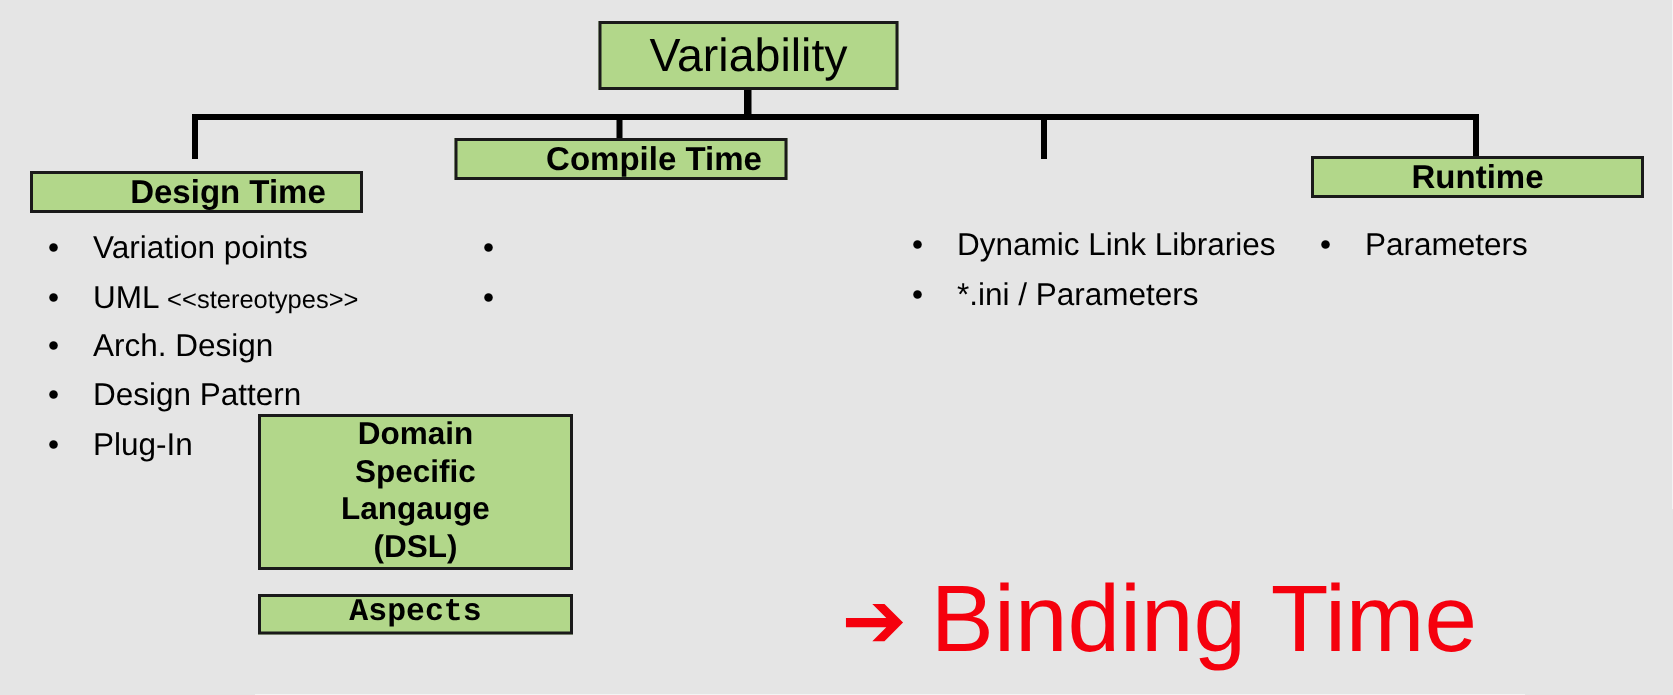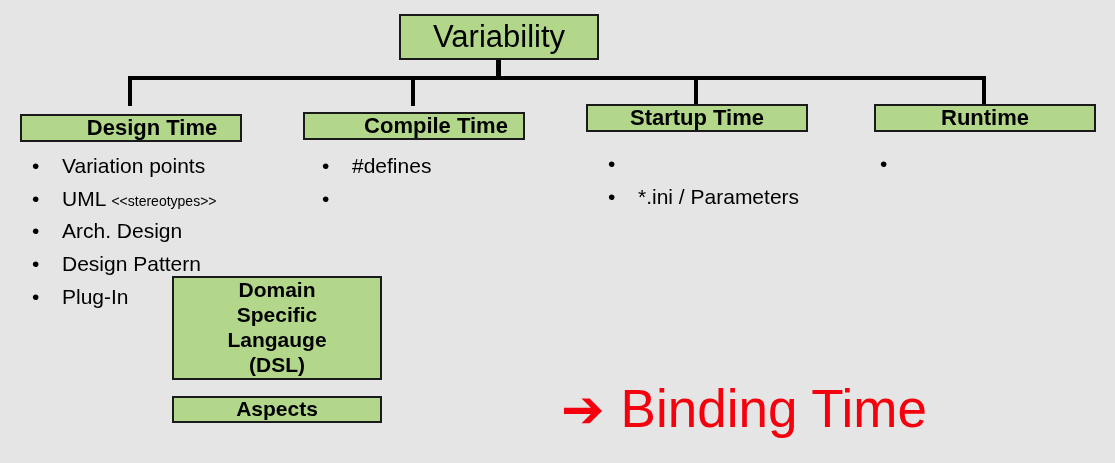--- a/index.html
+++ b/index.html
@@ -66,38 +66,38 @@
     flex: 0 0 auto;
     width: 30px;
     text-align: left;
     font-size: 21px;
     line-height: 1.32;
   }
   .bullet-text {
     flex: 1 1 auto;
   }
   .small-stereo {
-    font-size: 14px;
+    font-size: 17px;
   }
 
   
   #binding-callout {
     position: absolute;
     display: flex;
     align-items: center;
     color: #f5000d;
   }
   #binding-arrow {
     font-size: 52px;
     line-height: 1;
     margin-right: 16px;
     font-family: "DejaVu Sans", sans-serif;
   }
   #binding-label {
-    font-size: 53px;
+    font-size: 63px;
     line-height: 1;
     white-space: nowrap;
   }
 </style>
 </head>
 <body>
 
 <div id="slide">
 
   <div class="gbox title" style="left:399px; top:14px; width:200px; height:46px;">Variability</div>
@@ -105,22 +105,21 @@
   <div class="line-v" style="left:496px; top:60px; width:5px; height:20px;"></div>
 
   <div class="line-h" style="left:130px; top:76px; width:856px; height:4px;"></div>
 
   <div class="line-v" style="left:128px; top:76px; width:4px; height:30px;"></div>
   <div class="line-v" style="left:411px; top:76px; width:4px; height:30px;"></div>
   <div class="line-v" style="left:694px; top:76px; width:4px; height:30px;"></div>
   <div class="line-v" style="left:982px; top:76px; width:4px; height:30px;"></div>
 
   <div class="gbox header" style="left:20px; top:114px; width:222px; height:28px;padding-left:42px;">Design Time</div>
-  <div class="gbox header" style="left:303px; top:112px; width:222px; height:28px;padding-left:44px;">Compile Time</div>
-  <div class="gbox header" style="left:586px; top:104px; width:222px; height:28px;">Startup Time</div>
+  <div class="gbox header" style="left:303px; top:92px; width:222px; height:28px;padding-left:44px;">Compile Time</div>
   <div class="gbox header" style="left:874px; top:104px; width:222px; height:28px;text-align:center;">Runtime</div>
 
   <div class="col" style="left:32px; top:152px; width:270px;">
     <div class="bullet-row">
       <span class="bullet-dot">•</span>
       <span class="bullet-text">Variation points</span>
     </div>
     <div class="bullet-row">
       <span class="bullet-dot">•</span>
       <span class="bullet-text"><span>UML</span> <span class="small-stereo">&lt;&lt;stereotypes&gt;&gt;</span></span>
@@ -135,45 +134,46 @@
     </div>
     <div class="bullet-row">
       <span class="bullet-dot">•</span>
       <span class="bullet-text">Plug-In</span>
     </div>
   </div>
 
   <div class="col" style="left:322px; top:152px; width:250px;">
     <div class="bullet-row">
       <span class="bullet-dot">•</span>
-      <span class="bullet-text">#defines</span>
     </div>
     <div class="bullet-row">
       <span class="bullet-dot">•</span>
     </div>
   </div>
 
   <div class="col" style="left:608px; top:150px; width:245px;">
     <div class="bullet-row">
       <span class="bullet-dot">•</span>
+      <span class="bullet-text">Dynamic Link Libraries</span>
     </div>
     <div class="bullet-row">
       <span class="bullet-dot">•</span>
       <span class="bullet-text">*.ini / Parameters</span>
     </div>
   </div>
 
   <div class="col" style="left:880px; top:150px; width:220px;">
     <div class="bullet-row">
       <span class="bullet-dot">•</span>
+      <span class="bullet-text">Parameters</span>
     </div>
   </div>
 
   <div class="gbox blockbox" style="left:172px; top:276px; width:210px; height:104px; padding:0 24px;">Domain Specific Langauge (DSL)</div>
 
-  <div class="gbox blockbox" style="left:172px; top:396px; width:210px; height:27px;">Aspects</div>
+  <div class="gbox blockbox" style="left:172px; top:396px; width:210px; height:27px;font-family:Liberation Mono, monospace;">Aspects</div>
 
   <div id="binding-callout" style="left:561px; top:382px;">
     <span id="binding-arrow">➔</span>
     <span id="binding-label">Binding Time</span>
   </div>
 
 </div>
 
 </body></html>

